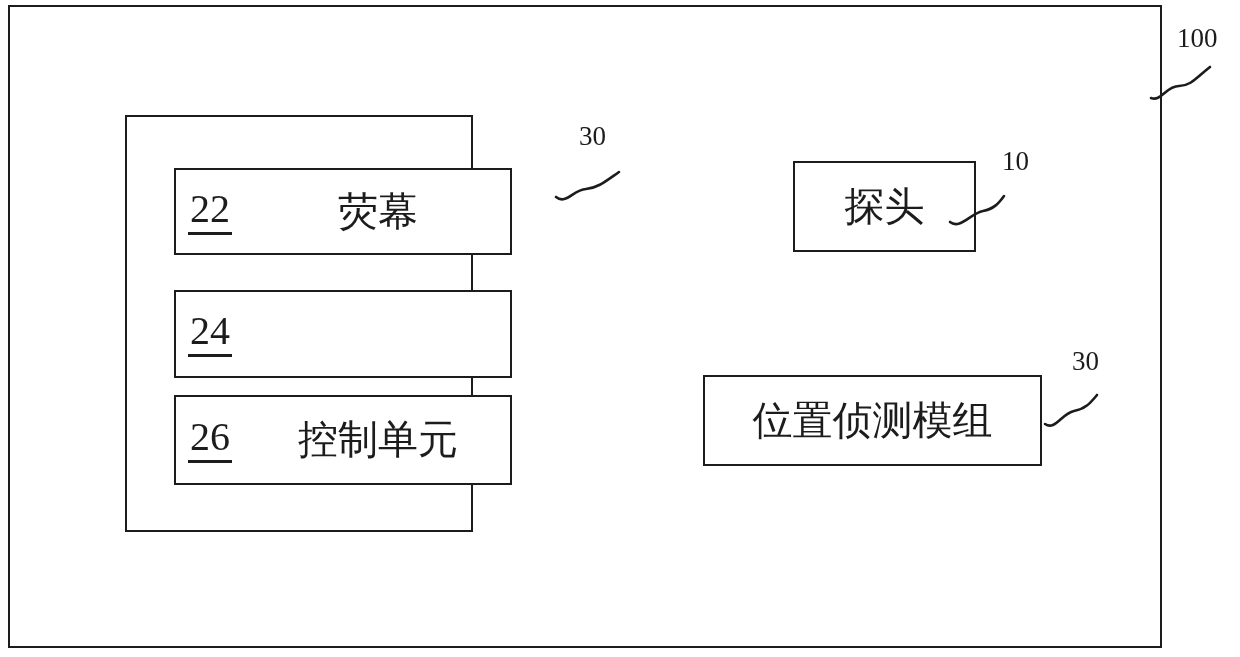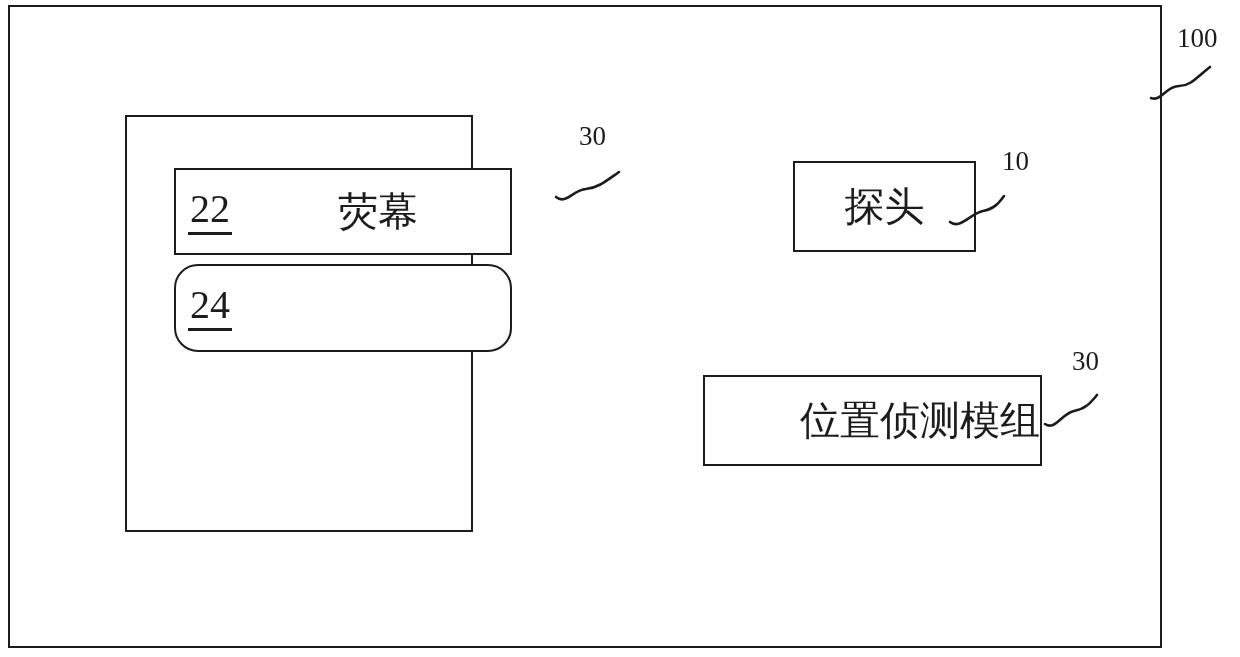--- a/index.html
+++ b/index.html
@@ -46,32 +46,32 @@
     border-bottom: 3px solid #1c1c1c;
     padding: 0 2px 3px 2px;
     line-height: 1;
   }
   .unit-box .unit-name {
     margin-left: 70px;
     line-height: 1;
     white-space: nowrap;
   }
   .unit-22 { left: 47px;  top: 51px;  width: 338px; height: 87px; }
-  .unit-24 { left: 47px;  top: 147px; width: 338px; height: 88px; border-radius: 24px; }
+  .unit-24 { left: 47px;  top: 173px; width: 338px; height: 88px; }
   .unit-26 { left: 47px;  top: 278px; width: 338px; height: 90px; }
   .probe-box {
     left: 793px; top: 161px;
     width: 183px; height: 91px;
     display: flex; align-items: center; justify-content: center;
     font-size: 40px;
   }
   .module-box {
     left: 703px; top: 375px;
     width: 339px; height: 91px;
-    display: flex; align-items: center; justify-content: flex-end;
+    display: flex; align-items: center; justify-content: center;
     font-size: 40px;
   }
   .plain-label {
     position: absolute;
     font-size: 27px;
     line-height: 1;
     white-space: nowrap;
   }
   .label-100 { left: 1177px; top: 25px; }
   .label-20  { left: 579px;  top: 123px; }
@@ -98,20 +98,24 @@
   <div class="box outer-frame"></div>
 
   <div class="box group-box">
     <div class="box unit-box unit-22">
       <span class="unit-ref">22</span>
       <span class="unit-name">荧幕</span>
     </div>
     <div class="box unit-box unit-24">
       <span class="unit-ref">24</span>
     </div>
+    <div class="box unit-box unit-26">
+      <span class="unit-ref">26</span>
+      <span class="unit-name">控制单元</span>
+    </div>
   </div>
 
   <div class="box probe-box">
     <span class="unit-name-plain">探头</span>
   </div>
 
   <div class="box module-box">
     <span class="unit-name-plain">位置侦测模组</span>
   </div>
 

